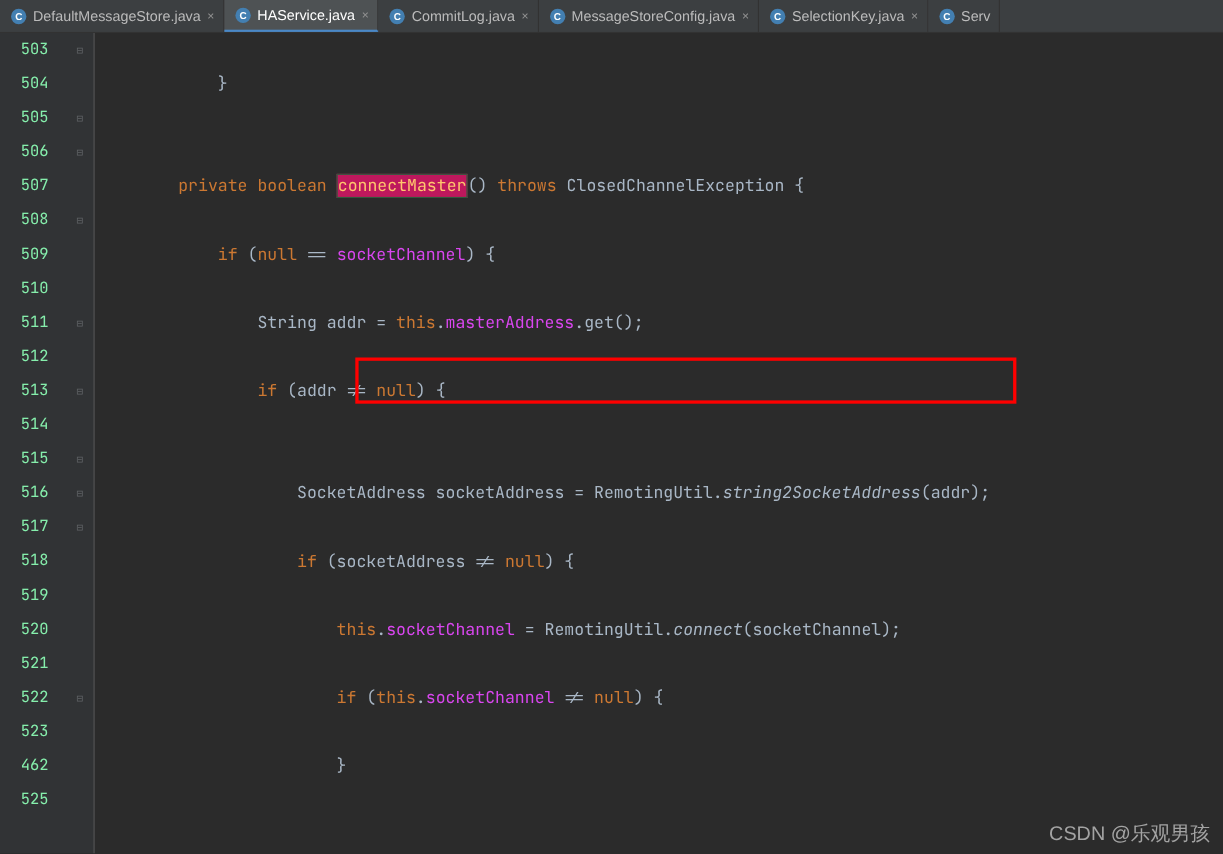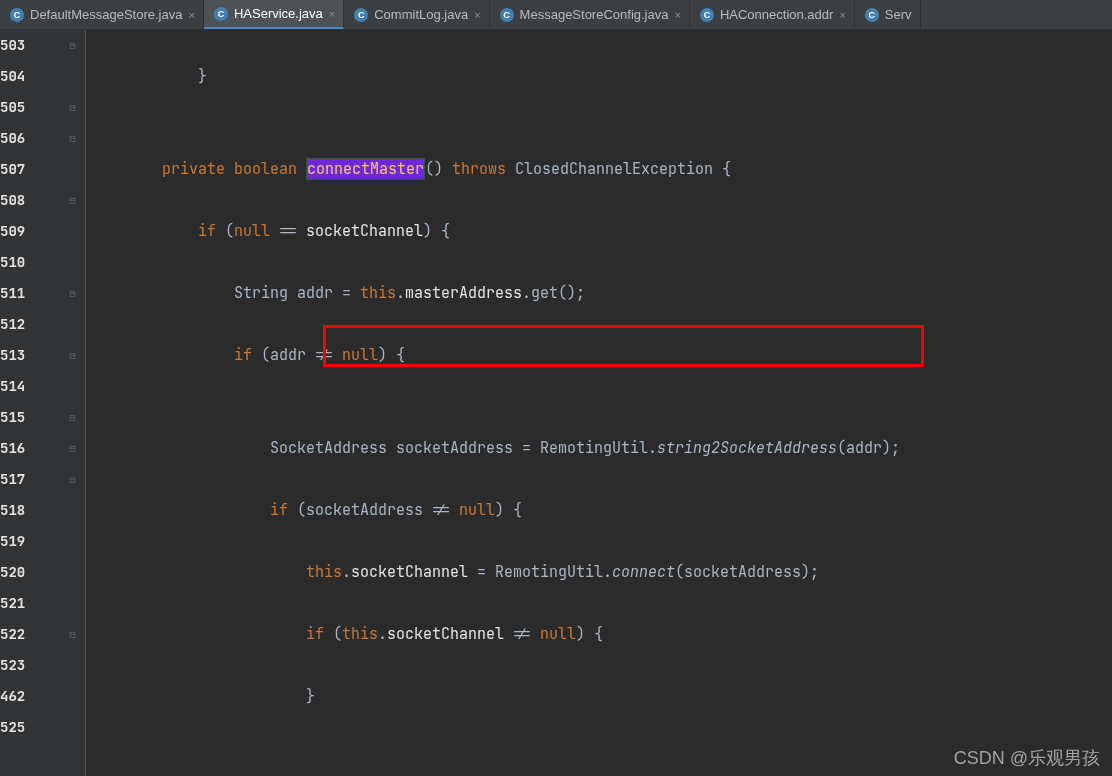--- a/index.html
+++ b/index.html
@@ -51,51 +51,50 @@
   color: #919191;
   font-size: 11px;
   cursor: pointer;
 }
 .editor {
   display: flex;
   height: calc(100% - 30px);
 }
 .gutter {
   width: 60px;
-  text-align: left;
+  text-align: right;
   padding-right: 16px;
-  color: #e5e5e5;
+  color: #86efac;
   background: #313335;
   user-select: none;
   font-size: 14px;
   line-height: 31px;
-  font-weight: bold;
 }
 .gutter-marks {
   width: 26px;
   background: #313335;
   line-height: 31px;
   font-size: 10px;
   color: #606366;
   text-align: center;
   border-right: 1px solid #555;
 }
 .code {
   flex: 1;
   line-height: 31px;
   white-space: pre;
   padding-left: 4px;
   position: relative;
 }
 .kw { color: #CC7832; }
 .method-decl { color: #FFC66D; }
-.field { color: #e5e5e5; }
+.field { color: #d946ef; }
 .italic { font-style: italic; }
 .highlight-bg {
-  background: #6d28d9;
+  background: #be185d;
   border: 1px solid #32593D;
 }
 .redbox {
   position: absolute;
   border: 3px solid #FF0000;
   pointer-events: none;
 }
 .watermark {
   position: absolute;
   bottom: 6px;
@@ -126,21 +125,21 @@
       <span>CommitLog.java</span>
       <span class="close">×</span>
     </div>
     <div class="tab">
       <span class="java-icon">C</span>
       <span>MessageStoreConfig.java</span>
       <span class="close">×</span>
     </div>
     <div class="tab">
       <span class="java-icon">C</span>
-      <span>HAConnection.addr</span>
+      <span>SelectionKey.java</span>
       <span class="close">×</span>
     </div>
     <div class="tab">
       <span class="java-icon">C</span>
       <span>Serv</span>
     </div>
   </div>
 
 <div class="editor">
   <div class="gutter" id="gutter">
@@ -196,21 +195,21 @@
   <div class="code" id="code">
 <div><span>            }</span></div>
 <div><span></span></div>
 <div><span class="kw">        private </span><span class="kw">boolean </span><span class="method-decl highlight-bg">connectMaster</span><span>() </span><span class="kw">throws </span><span>ClosedChannelException {</span></div>
 <div><span class="kw">            if </span><span>(</span><span class="kw">null</span><span> == </span><span class="field">socketChannel</span><span>) {</span></div>
 <div><span>                String addr = </span><span class="kw">this</span><span>.</span><span class="field">masterAddress</span><span>.get();</span></div>
 <div><span class="kw">                if </span><span>(addr != </span><span class="kw">null</span><span>) {</span></div>
 <div><span></span></div>
 <div><span>                    SocketAddress socketAddress = RemotingUtil.</span><span class="italic">string2SocketAddress</span><span>(addr);</span></div>
 <div><span class="kw">                    if </span><span>(socketAddress != </span><span class="kw">null</span><span>) {</span></div>
-<div><span>                        </span><span class="kw">this</span><span>.</span><span class="field">socketChannel</span><span> = RemotingUtil.</span><span class="italic">connect</span><span>(socketAddress);</span></div>
+<div><span>                        </span><span class="kw">this</span><span>.</span><span class="field">socketChannel</span><span> = RemotingUtil.</span><span class="italic">connect</span><span>(socketChannel);</span></div>
 <div><span class="kw">                        if </span><span>(</span><span class="kw">this</span><span>.</span><span class="field">socketChannel</span><span> != </span><span class="kw">null</span><span>) {</span></div>
 <div><span>                        }</span></div>
 
 
 <div><span></span></div>
 
 <div><span></span></div>
 
 
 <div><span></span></div>

